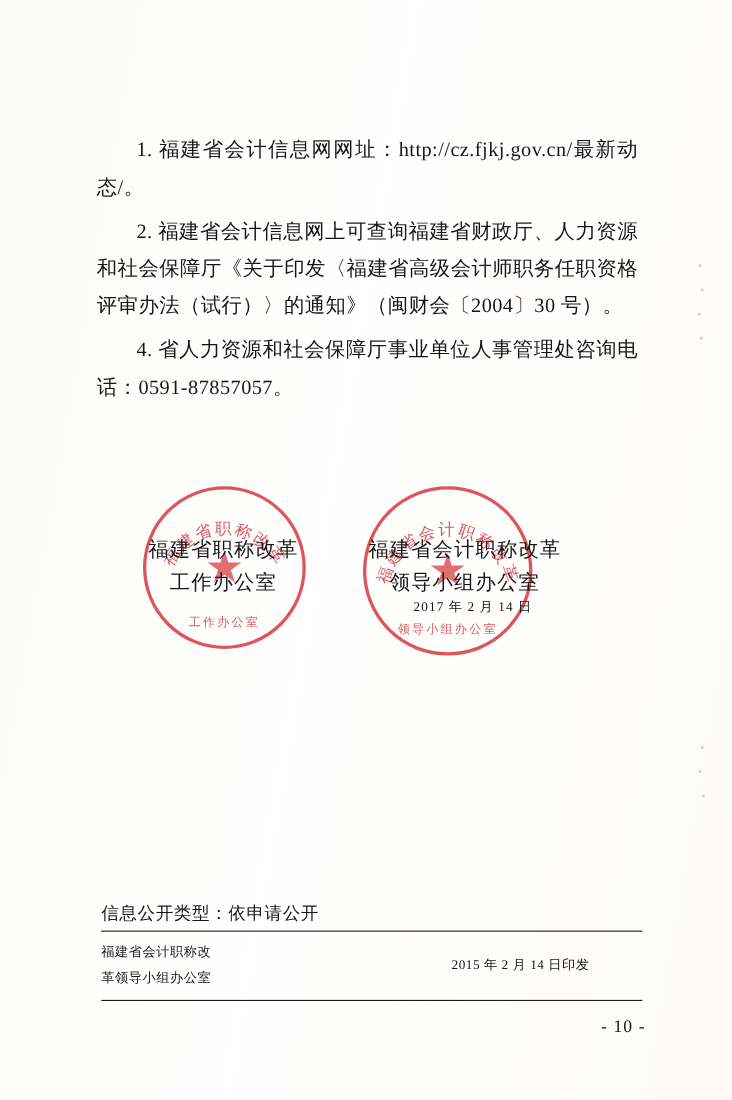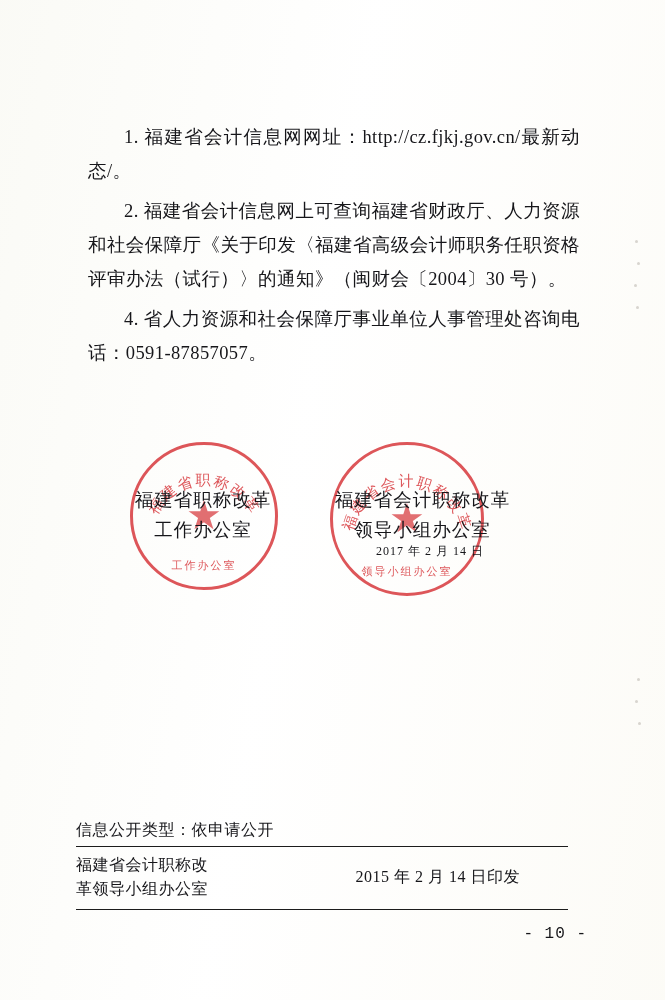--- a/index.html
+++ b/index.html
@@ -130,55 +130,54 @@
   #sig-date {
     left: 330px;
     top: 536px;
     width: 200px;
     font-size: 12px;
   }
 
   
   .footer {
     position: absolute;
-    left: 76px;
+    left: 92px;
     top: 820px;
     width: 492px;
   }
   .footer-type {
     font-size: 16px;
     letter-spacing: 0.5px;
     padding-bottom: 5px;
   }
   .footer-rule {
     border-top: 1.4px solid #1c1c1c;
   }
   .footer-table {
     display: flex;
     justify-content: space-between;
     align-items: center;
     padding: 6px 0 8px 0;
-    font-size: 16px;
+    font-size: 12px;
     line-height: 24px;
   }
   .footer-issuer {
     white-space: pre-line;
     letter-spacing: 0.5px;
   }
   .footer-date {
     letter-spacing: 0.5px;
     padding-right: 48px;
   }
   .page-number {
     position: absolute;
     right: 78px;
     top: 925px;
     font-size: 16px;
     letter-spacing: 1px;
-    font-family: Liberation Mono, monospace;
   }
 
   
   .speckle {
     position: absolute;
     background: #b9b4ad;
     border-radius: 50%;
     opacity: 0.55;
   }
 </style>

